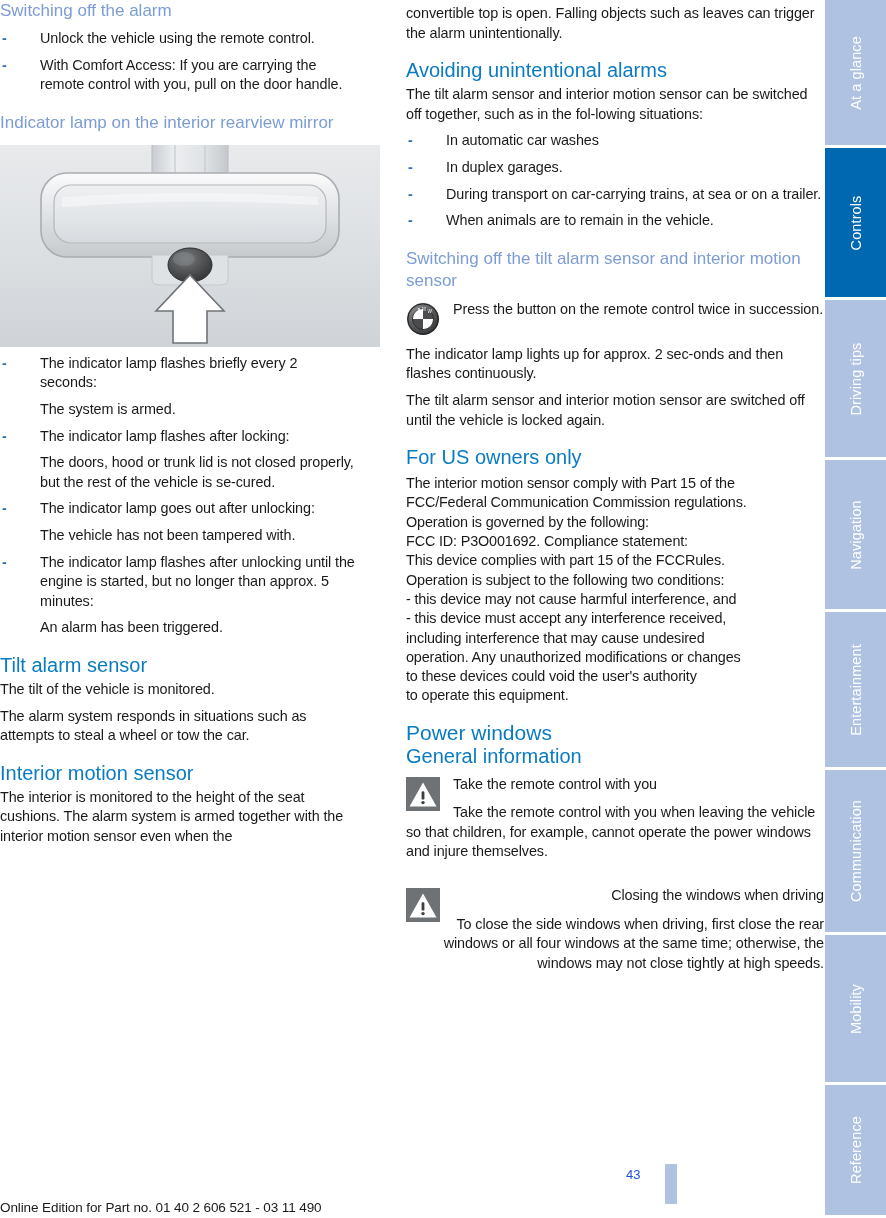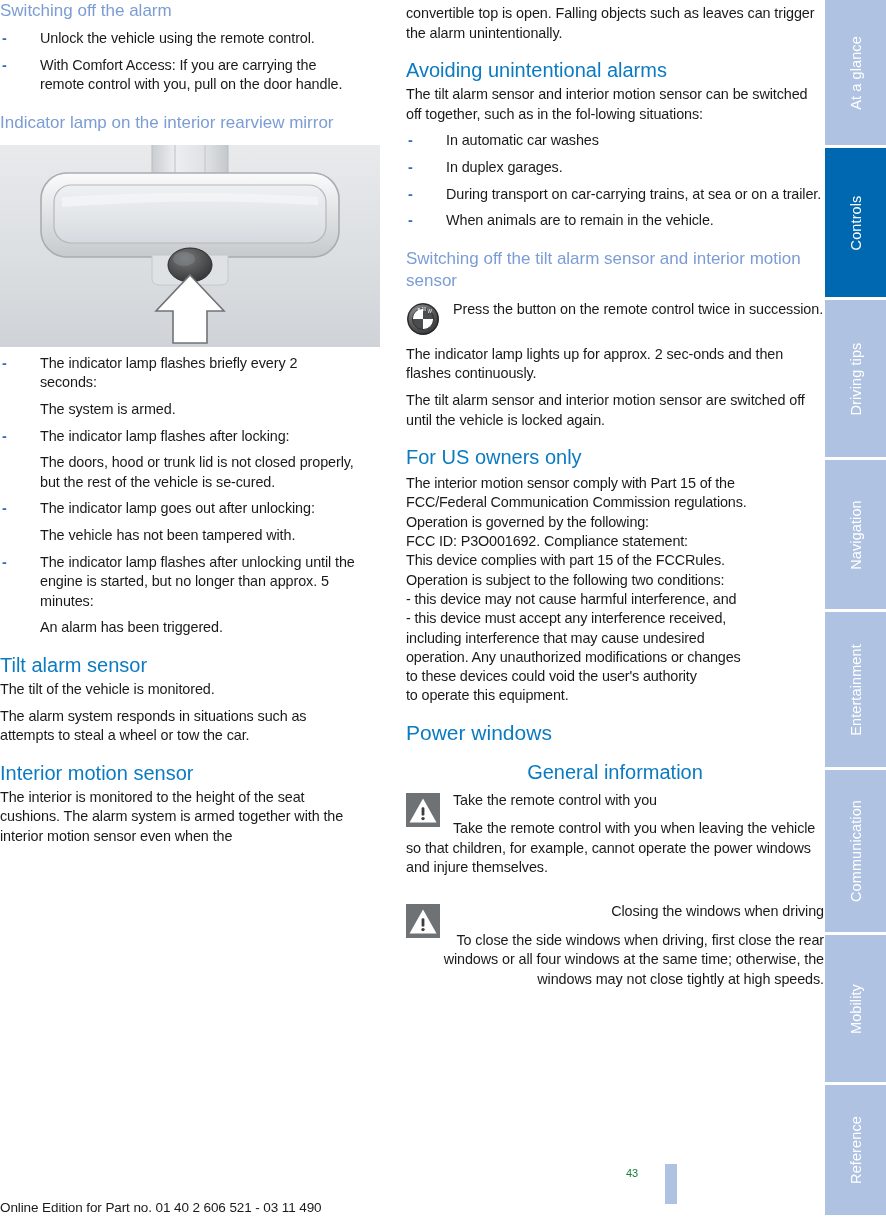--- a/index.html
+++ b/index.html
@@ -47,21 +47,21 @@
   }
   .h2.first { margin-top: 0; }
   .h3 {
     color: #0b7bc1;
     font-size: 20px;
     line-height: 21px;
     font-weight: normal;
     margin-top: 17px;
     margin-bottom: 3px;
   }
-  .h3.tight { margin-top: 17px; text-align: center; }
+  .h3.tight { margin-top: 1px; }
 
   
   p.body {
     color: #1a1a1a;
     font-size: 14.4px;
     line-height: 19.6px;
     margin-top: 7px;
     letter-spacing: -0.1px;
   }
   p.body.first { margin-top: 4px; }
@@ -174,22 +174,22 @@
     font-size: 14.5px;
     letter-spacing: 0.1px;
     color: #ffffff;
   }
 
   
   .page-number {
     position: absolute;
     left: 626px;
     top: 1167px;
-    font-size: 11px;
-    color: #15803d;
+    font-size: 13px;
+    color: #1d4ed8;
   }
   .page-marker {
     position: absolute;
     left: 665px;
     top: 1164px;
     width: 12px;
     height: 40px;
     background: #afc2e2;
   }
   .footer-line {

